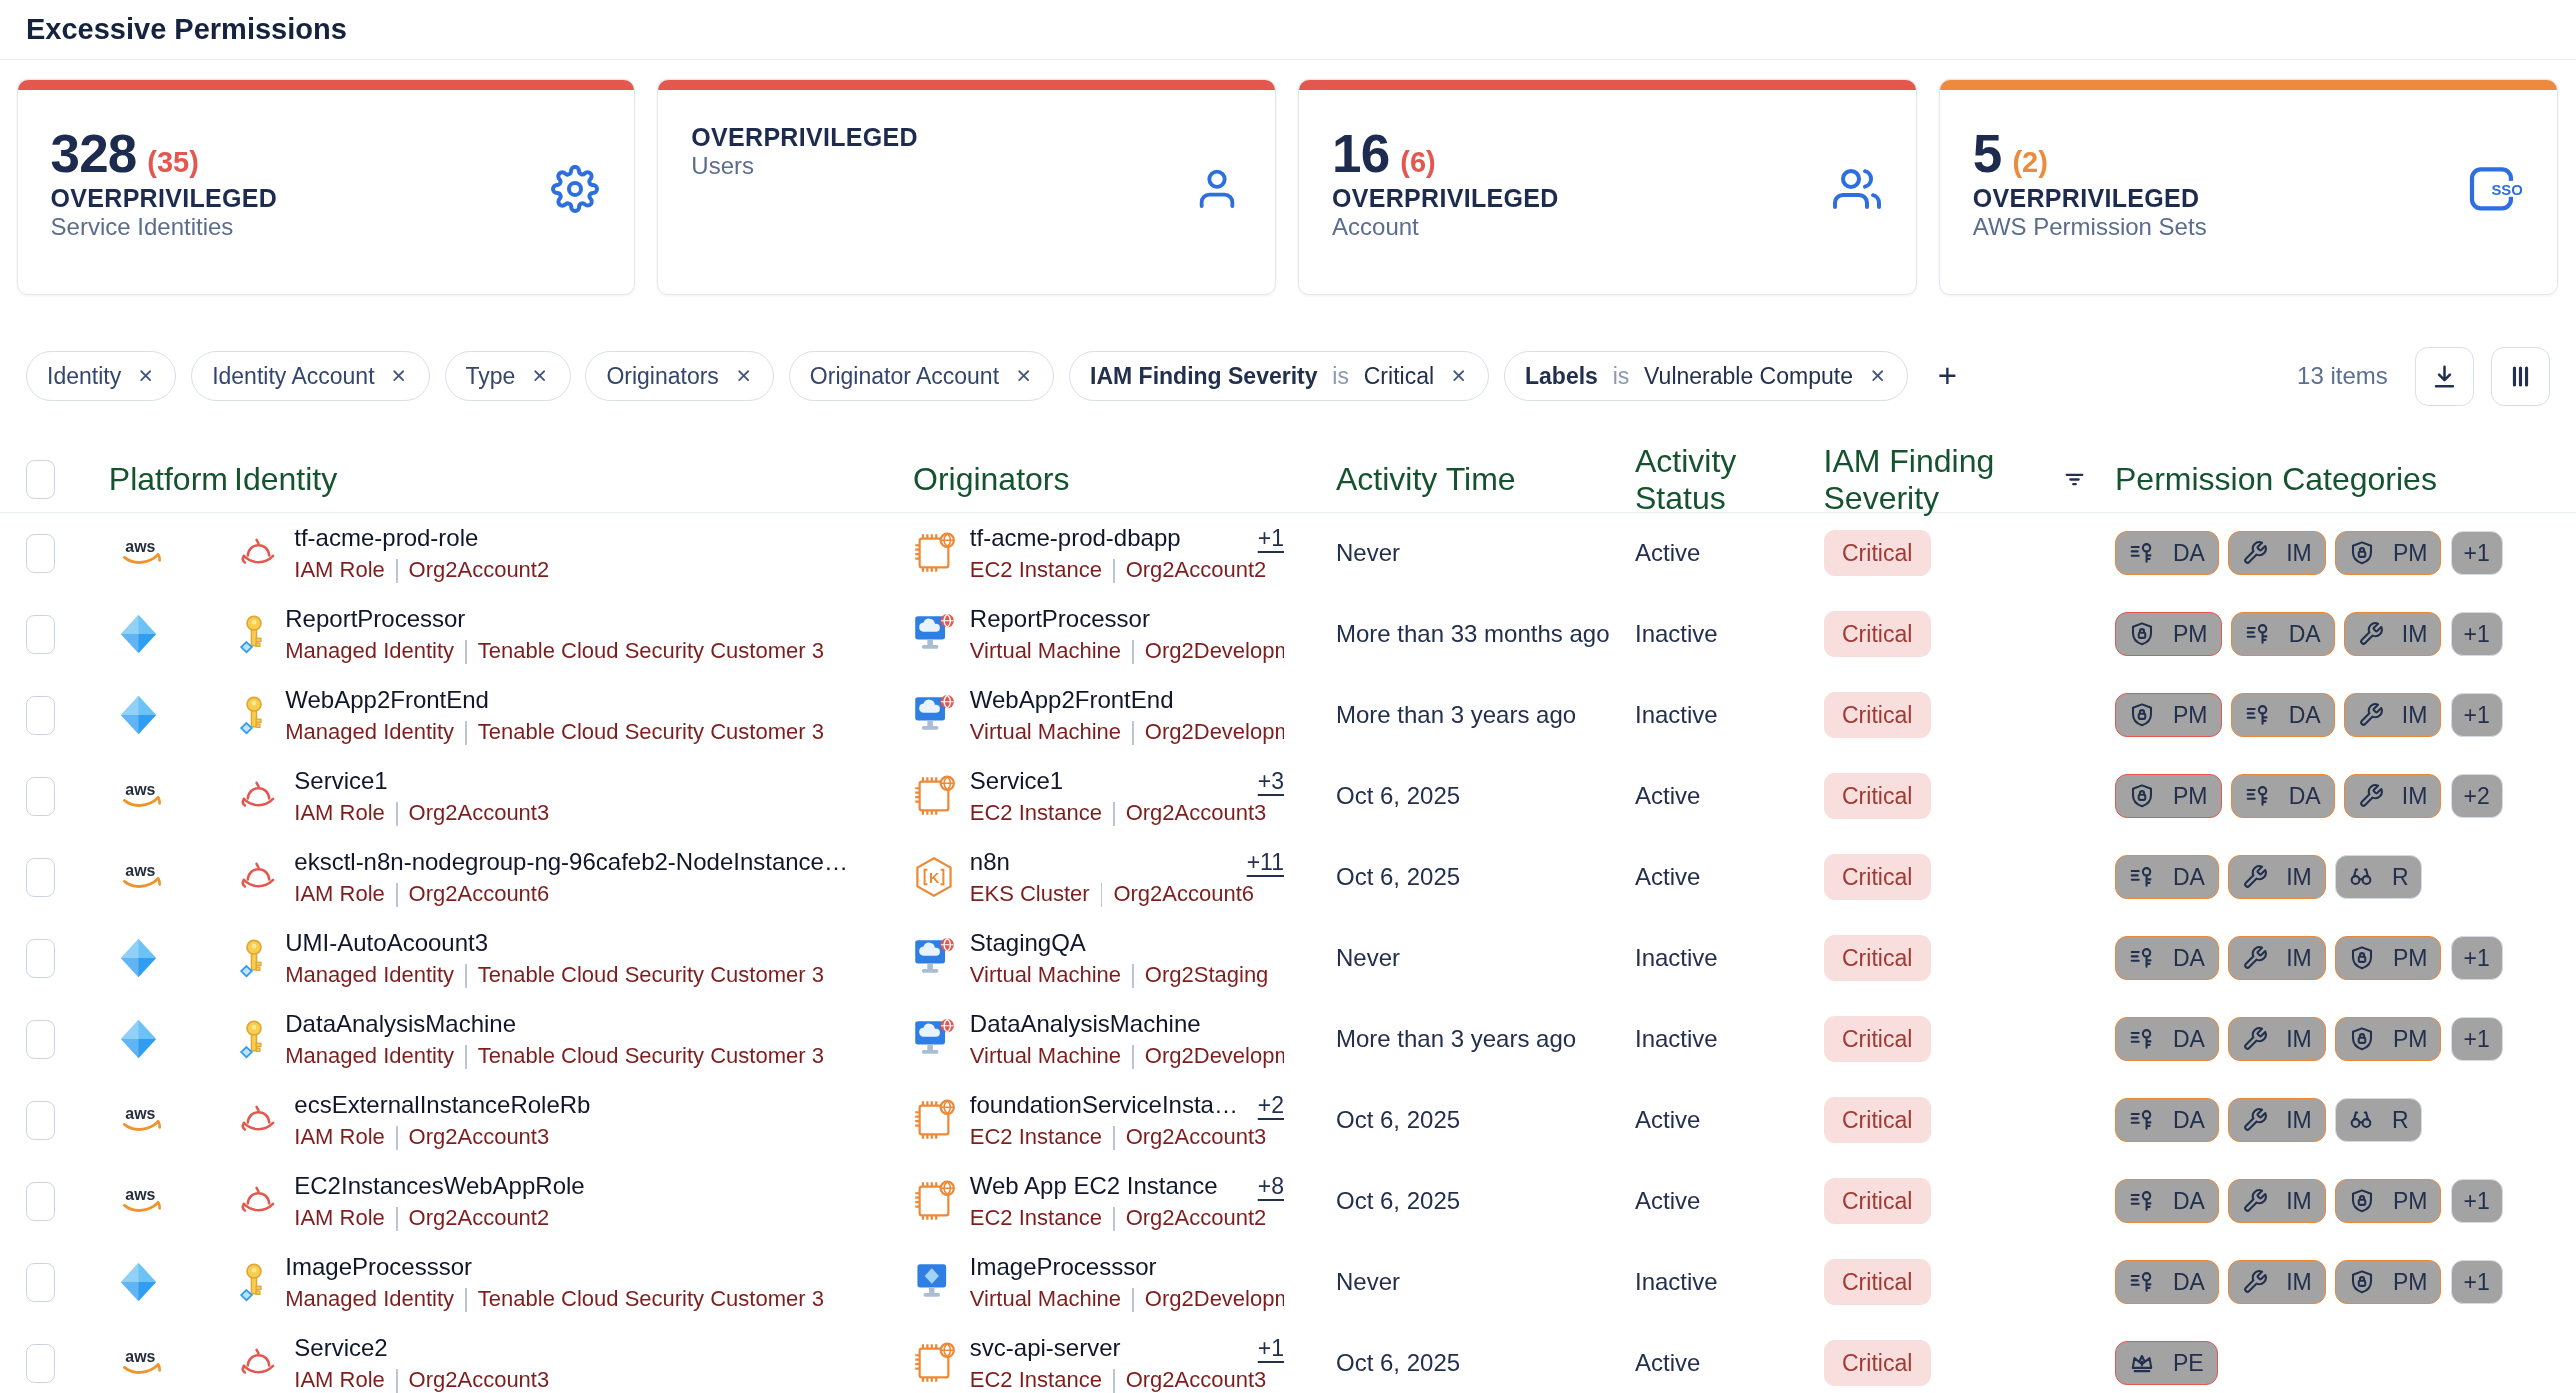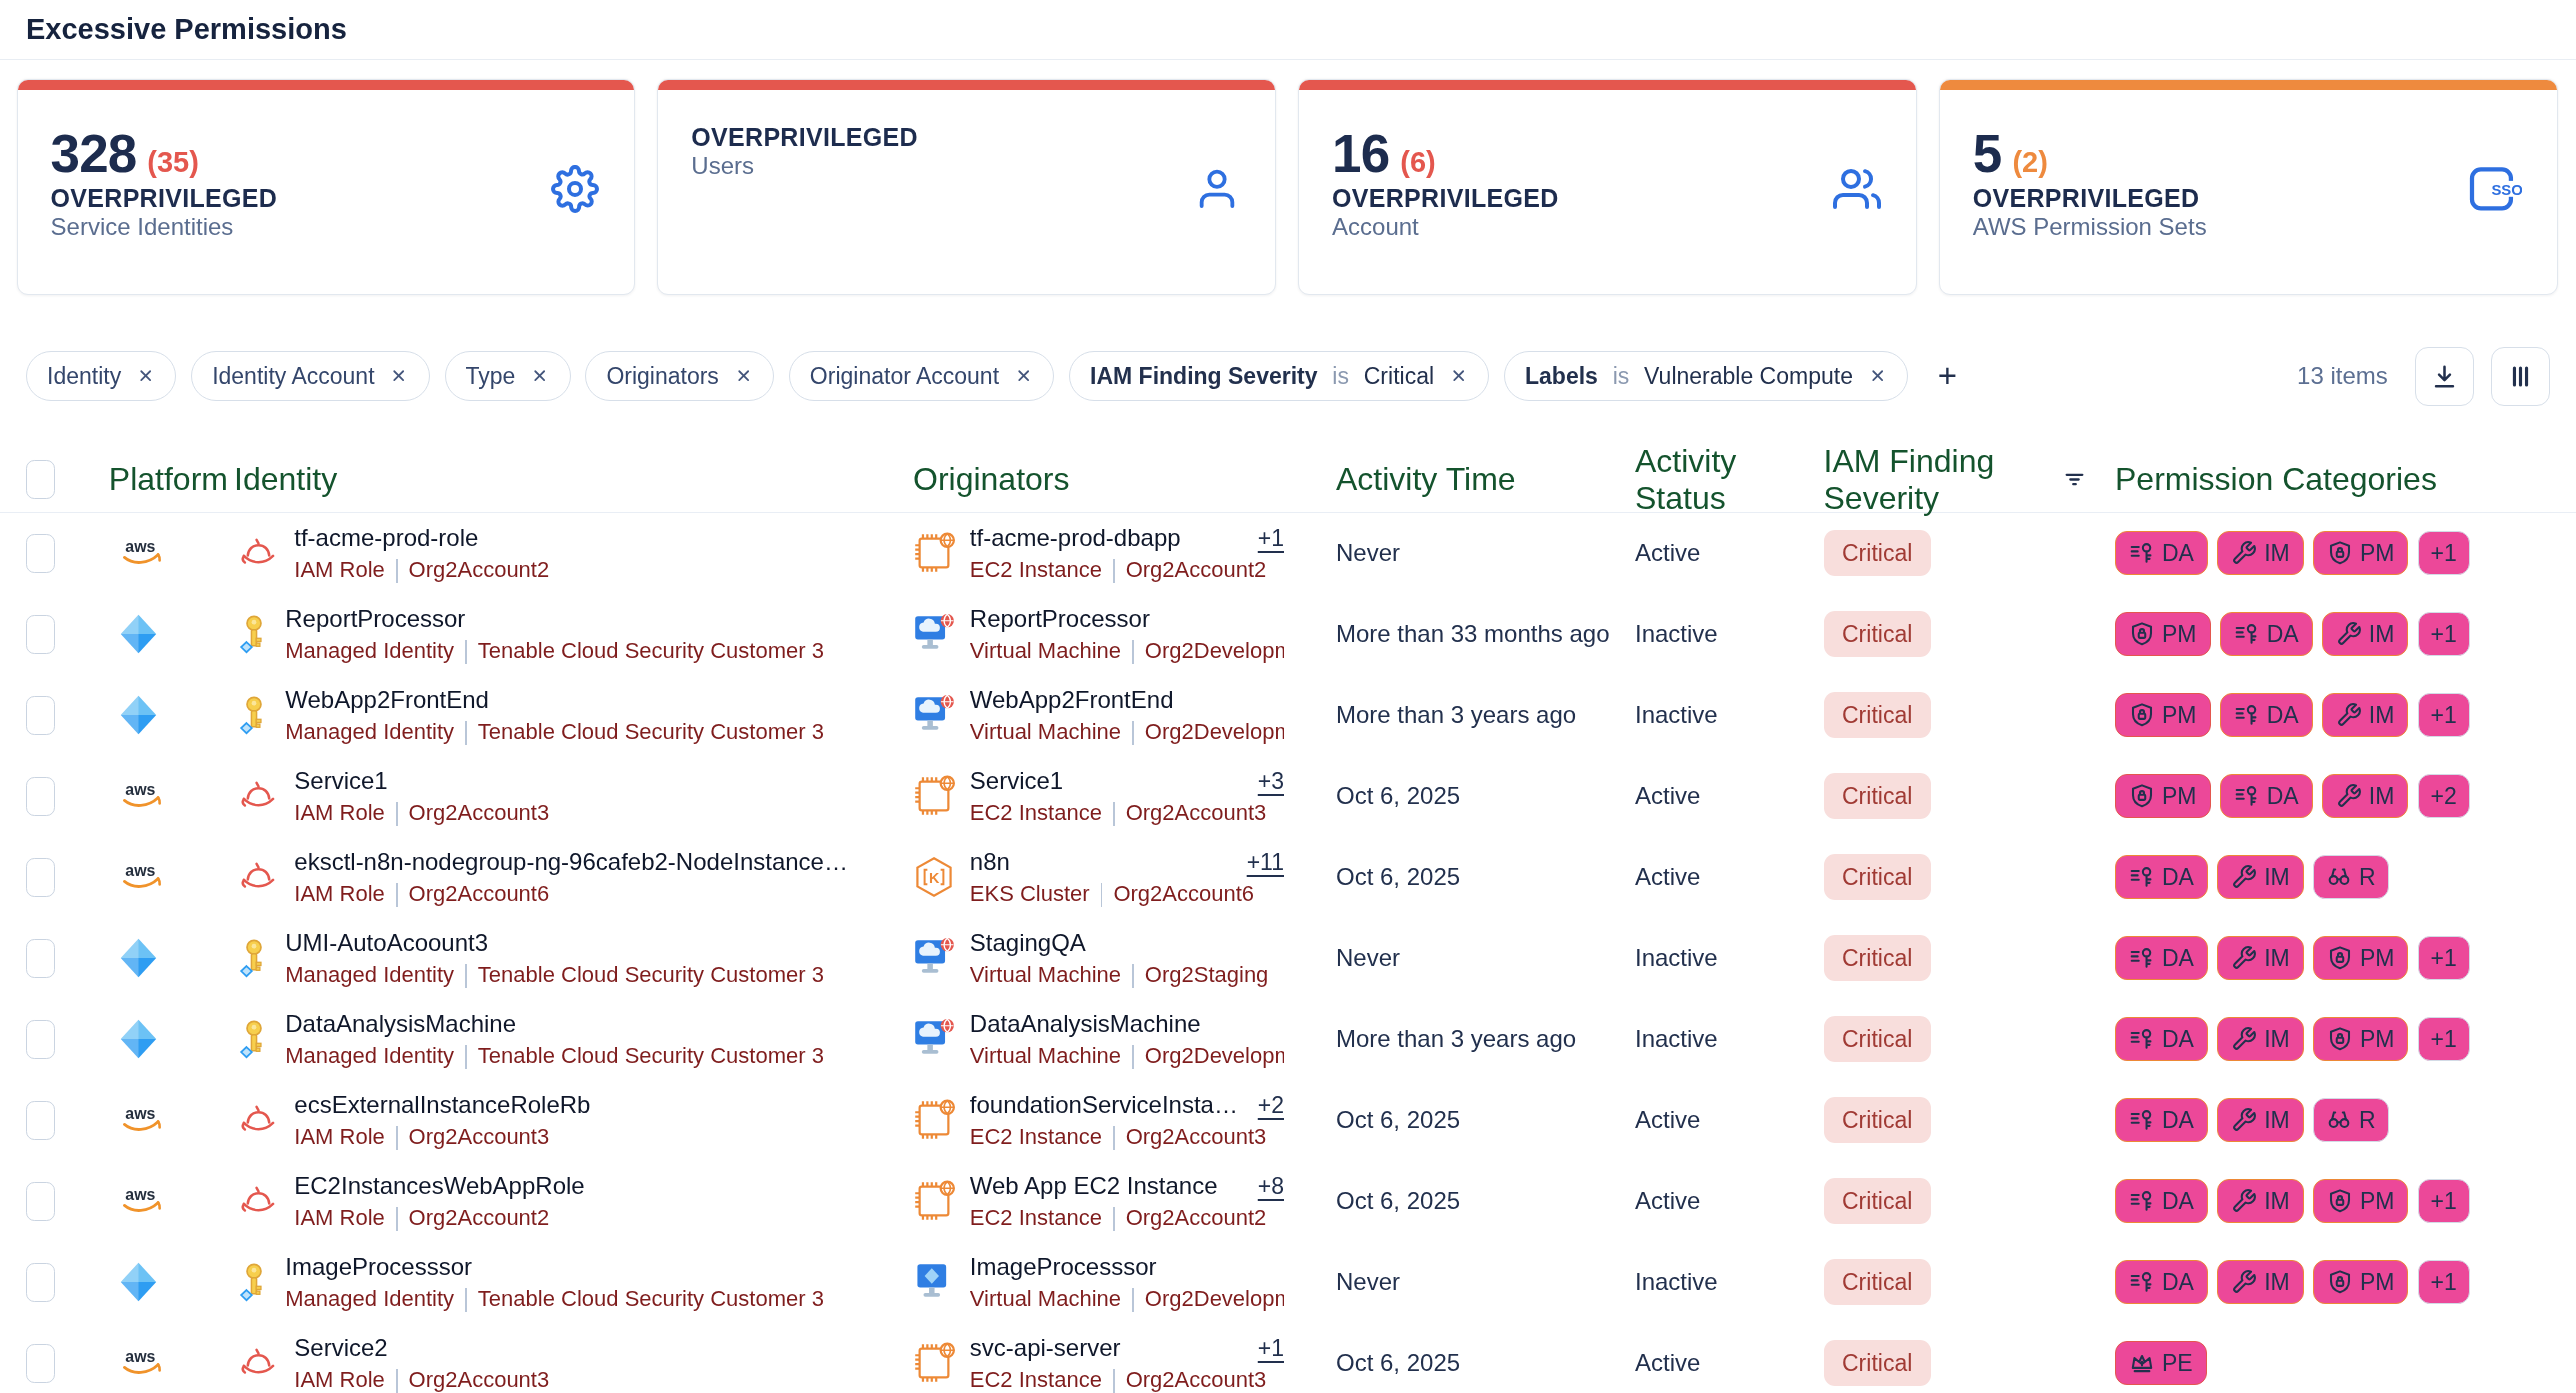--- a/index.html
+++ b/index.html
@@ -64,22 +64,22 @@
   .more-link { margin-left:auto; font-size:23px; color:#22304d; text-decoration:underline;
     text-underline-offset:4.6px; flex:none; }
   .sub { display:flex; align-items:flex-end; font-size:22px; line-height:26px; color:#7f1d1d;
     margin-top:4.6px; white-space:nowrap; overflow:hidden; }
   .sep { width:1.8px; height:24px; background:#b9c6d8; margin:0 11px; flex:none; }
   .cell-time, .cell-status { font-size:24px; color:#22304d; padding-left:26px; white-space:nowrap; }
   .cell-sev { padding-left:29.5px; }
   .sev-pill { display:inline-block; background:#f8dedc; color:#a03a34; font-size:23px;
     padding:9.2px 18.5px; border-radius:11px; }
   .cell-perms { display:flex; align-items:center; gap:9.2px; padding-left:28px; }
-  .badge { display:inline-flex; align-items:center; gap:7px; height:44px; padding:0 13px;
-    border:1.8px solid #ed8936; border-radius:12px; font-size:23px; color:#22304d; background:#ec4899; }
+  .badge { display:inline-flex; align-items:center; gap:18px; height:44px; padding:0 13px;
+    border:1.8px solid #ed8936; border-radius:12px; font-size:23px; color:#22304d; background:#a3a3a3; }
   .badge.b-red { border-color:#e4574e; }
   .badge.b-gray { border-color:#d3dbe6; padding:0 12px; }
   .ic { display:inline-flex; flex:none; }
 </style>
 </head>
 <body>
 
 <div class="page-title">Excessive Permissions</div>
 <hr class="divider">
 

